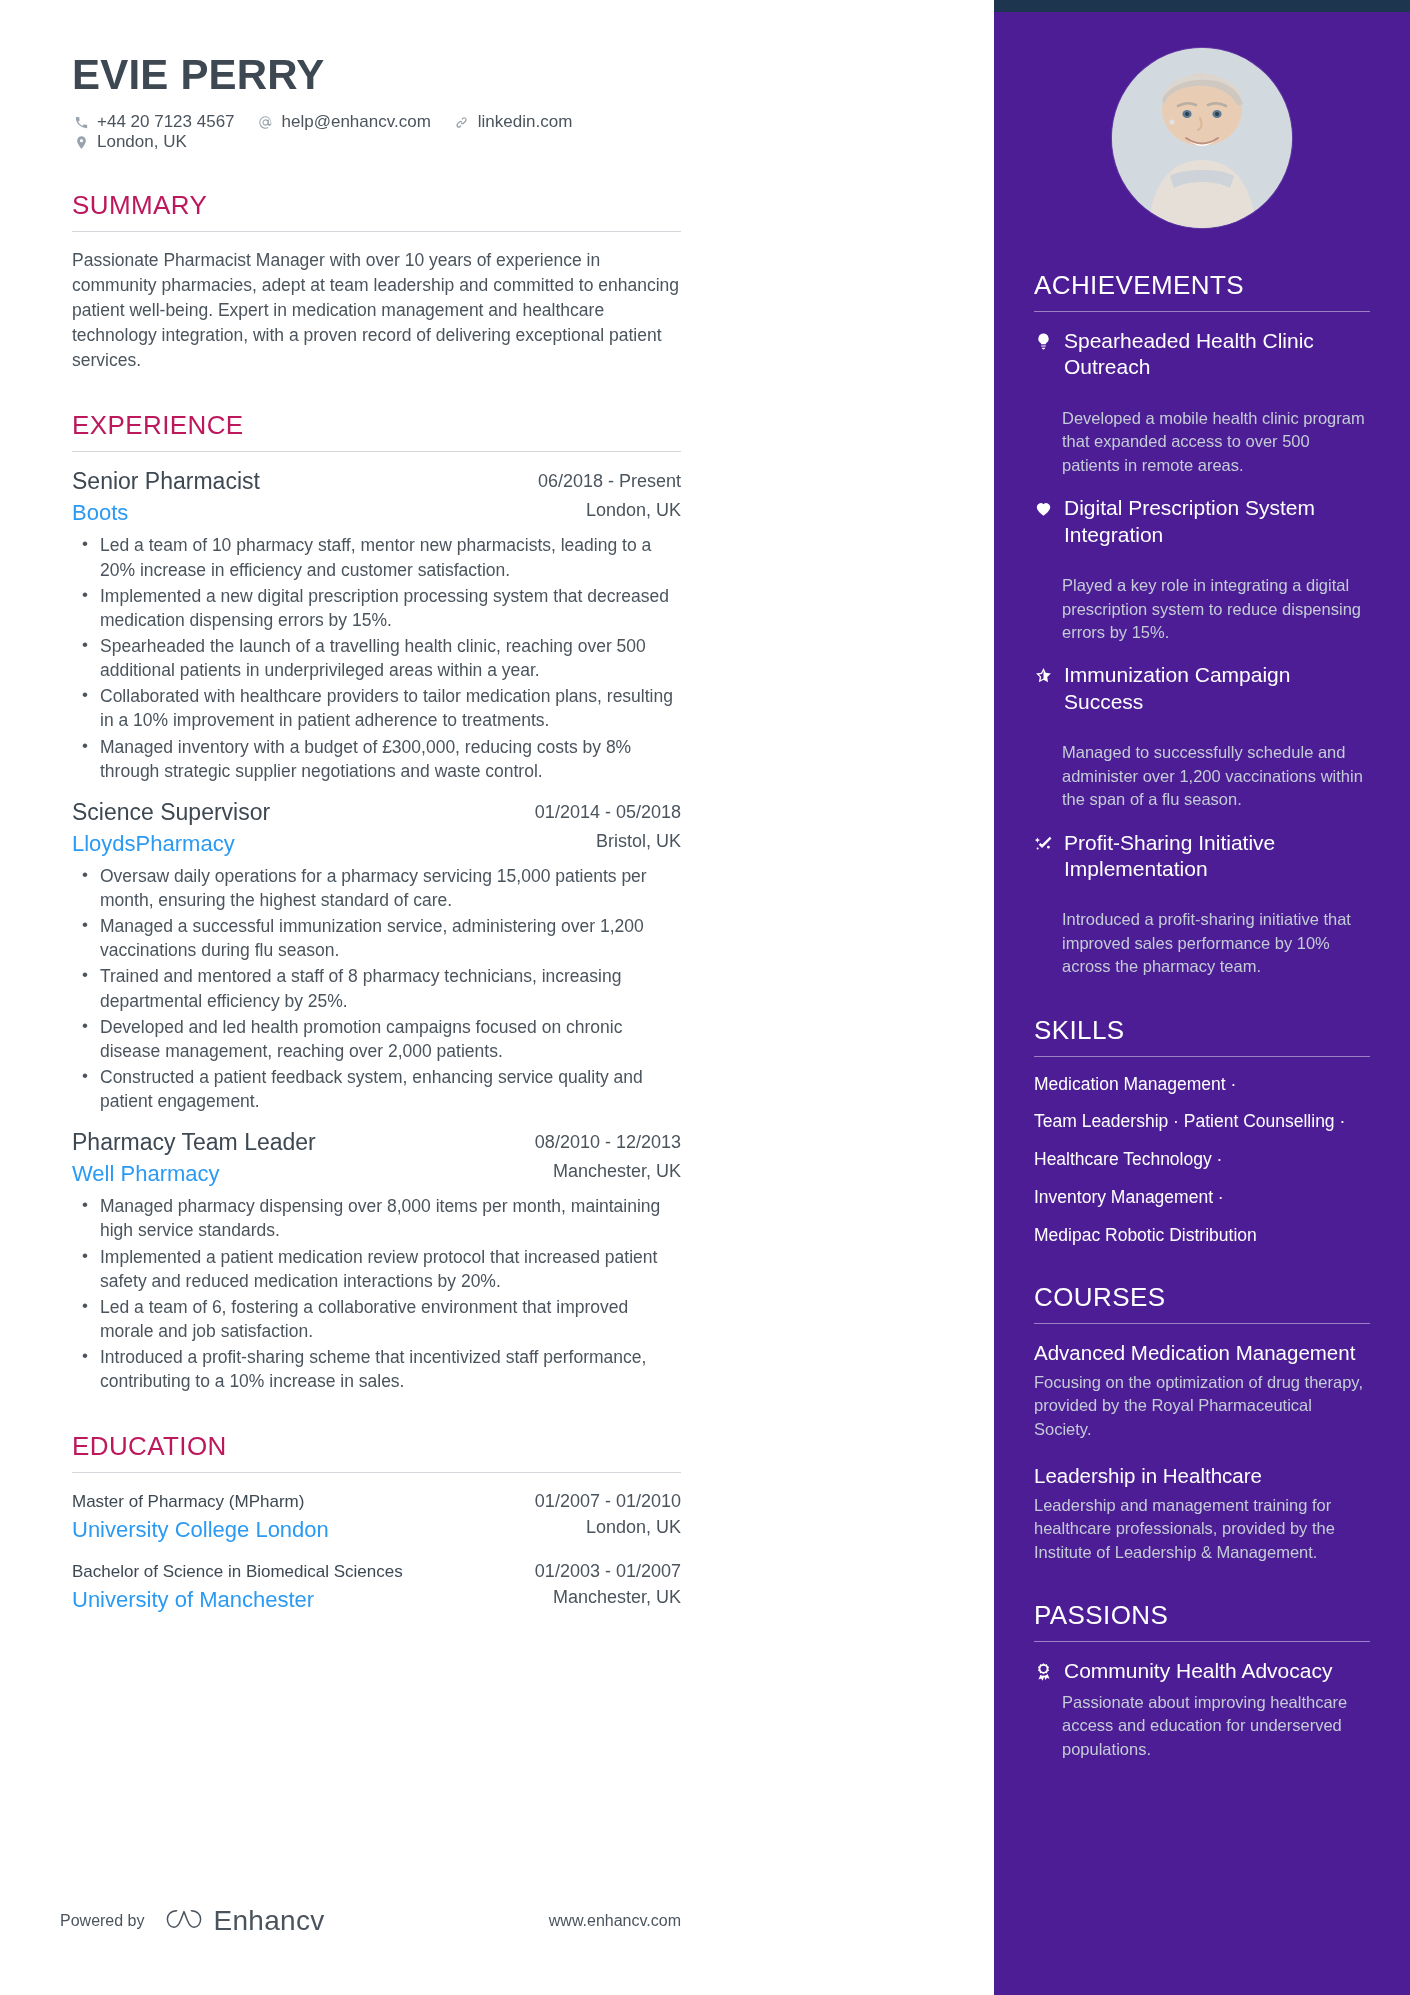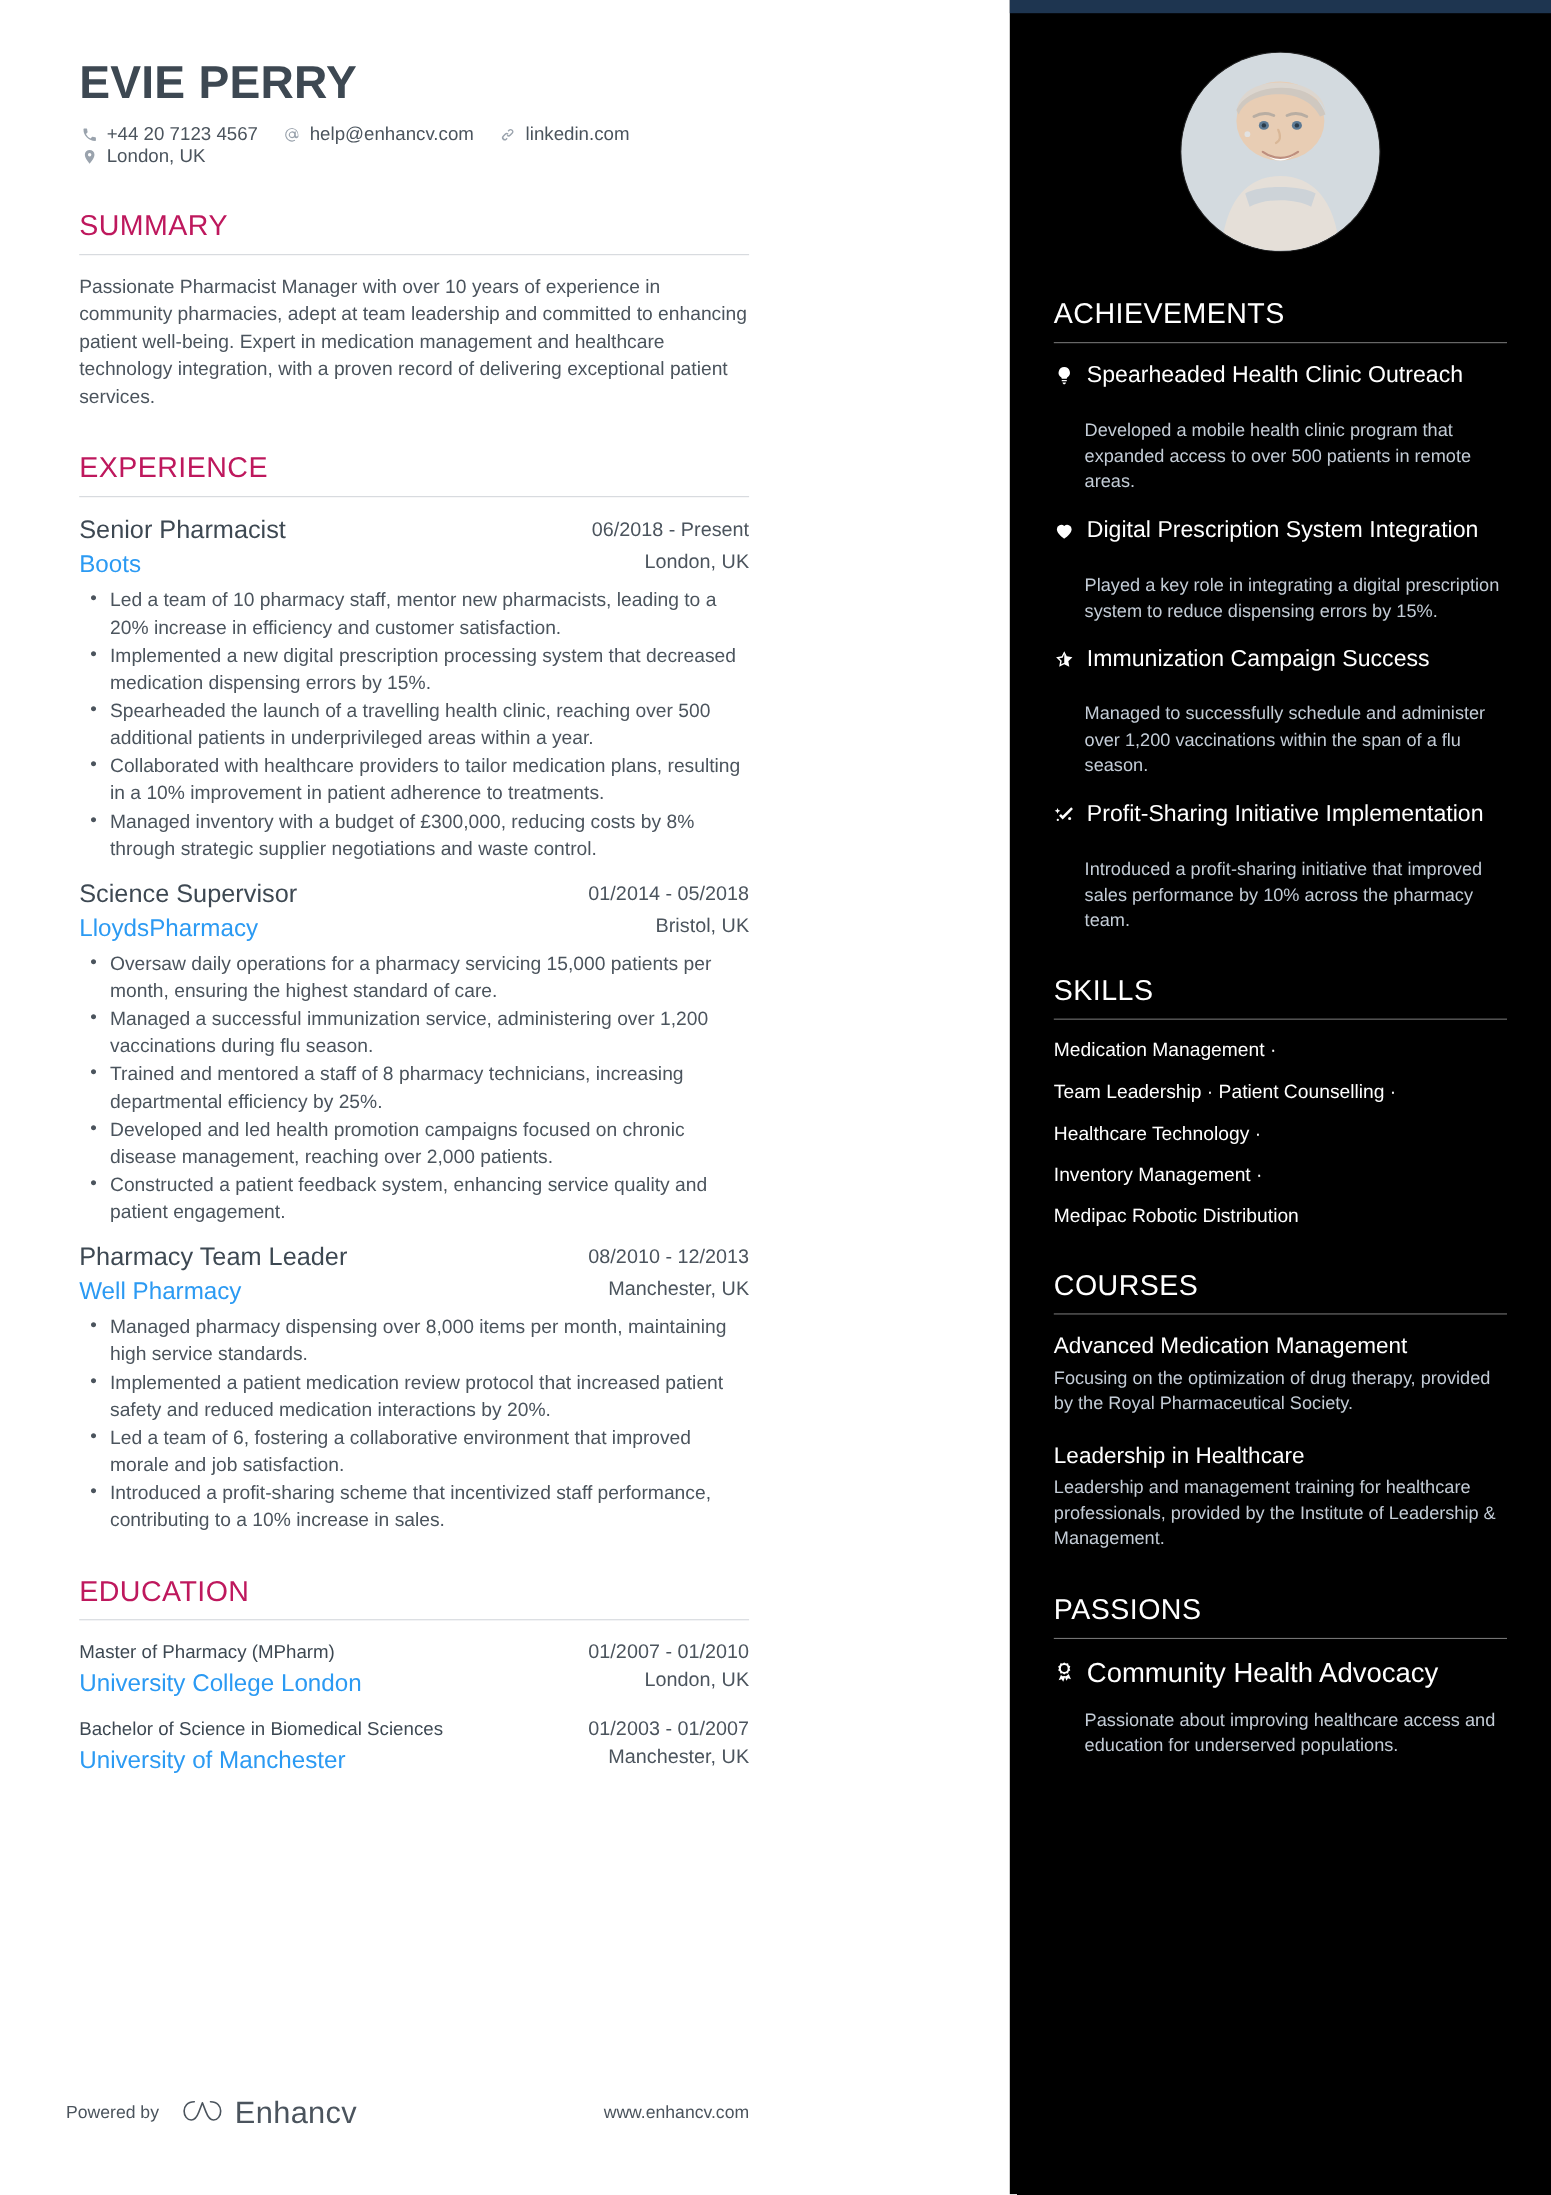--- a/index.html
+++ b/index.html
@@ -15,23 +15,23 @@
     width: 1410px;
     height: 1995px;
     background: #ffffff;
     overflow: hidden;
   }
 
   
   .sidebar {
     position: absolute;
     top: 0; right: 0;
-    width: 492px;
+    width: 416px;
     height: 1995px;
-    background: #000000;
+    background: #4c1d95;
     padding: 0 40px;
   }
   .sidebar-topbar {
     position: absolute;
     top: 0; left: 0; right: 0;
     height: 12px;
     background: #1e3550;
   }
   .photo-wrap {
     margin-top: 48px;
@@ -102,23 +102,23 @@
   }
   .course-desc {
     color: #c3ccd6;
     font-size: 16.5px;
     line-height: 1.42;
   }
 
   .passion-item { display: flex; }
   .passion-title {
     color: #ffffff;
-    font-size: 25px;
+    font-size: 21px;
     line-height: 1.26;
-    margin-bottom: 16px;
+    margin-bottom: 6px;
   }
   .passion-desc {
     color: #c3ccd6;
     font-size: 16.5px;
     line-height: 1.42;
     padding-left: 28px;
   }
 
   
   .main {

